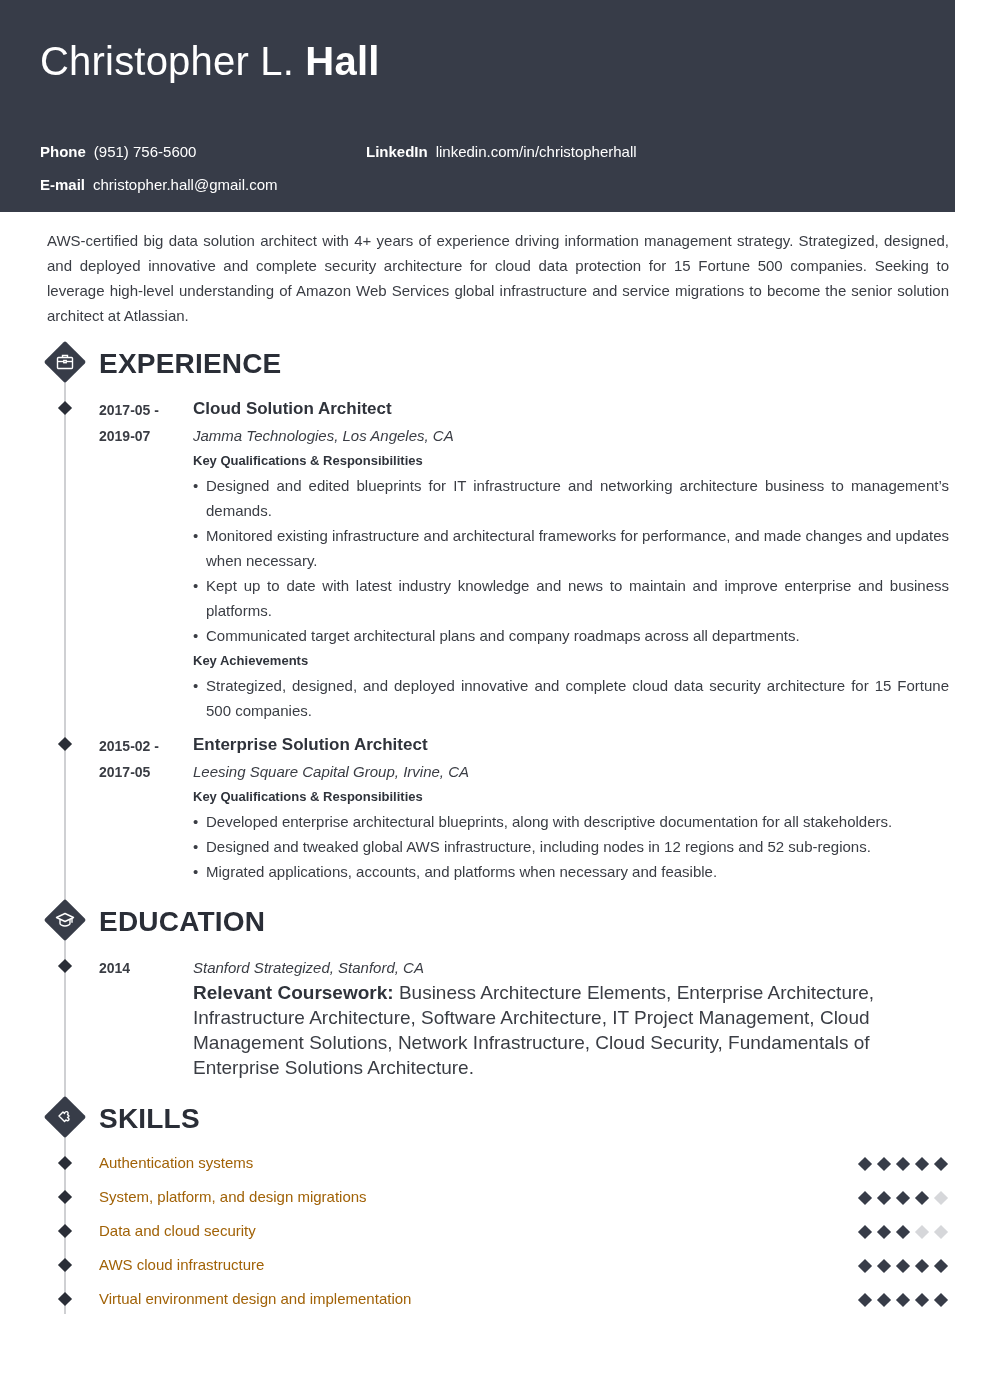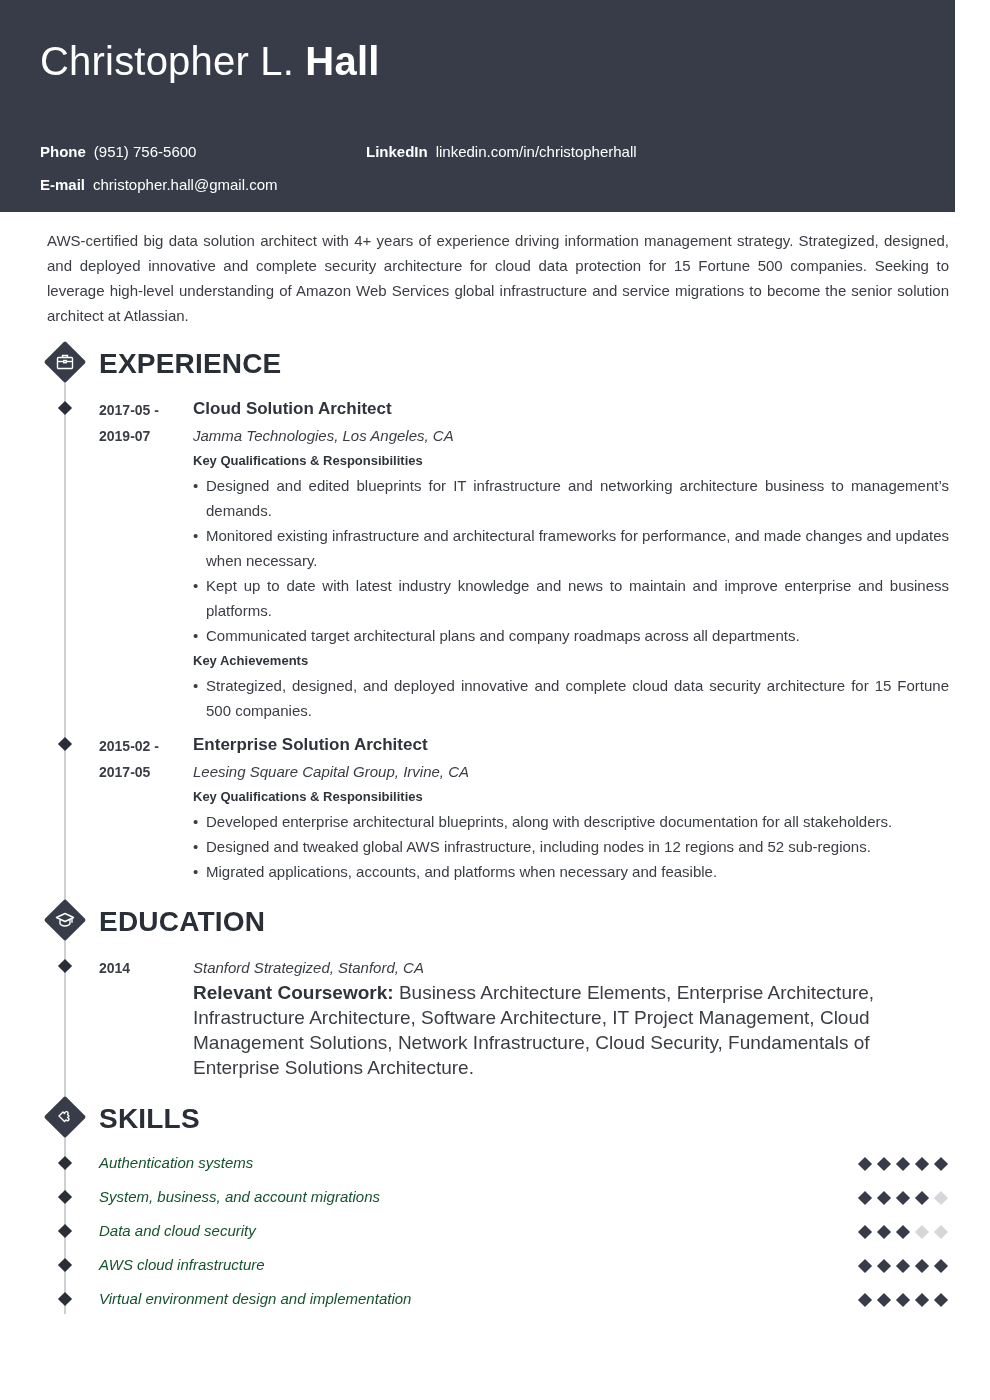--- a/index.html
+++ b/index.html
@@ -31,21 +31,21 @@
   .job { position: absolute; left: 193px; width: 756px; }
   .job-title { font-size: 17px; line-height: 24px; font-weight: bold; color: #2f333b; margin-bottom: 2px; }
   .company { font-size: 15px; line-height: 25px; font-style: italic; color: #3a3d44; }
   .sub-h { font-size: 13px; line-height: 25px; font-weight: bold; color: #2f333b; }
   ul.bul { list-style: none; }
   ul.bul li { position: relative; padding-left: 13px; font-size: 15px; line-height: 25px; text-align: justify; color: #3a3d44; }
   ul.bul li::before { content: "•"; position: absolute; left: 0; top: 0; }
   .course { font-size: 19px; line-height: 25px; color: #3a3d44; }
   .course b { color: #2f333b; }
 
-  .skill-label { position: absolute; left: 99px; font-size: 15px; line-height: 20px; color: #14532d; font-style: italic; }
+  .skill-label { position: absolute; left: 99px; font-size: 15px; line-height: 20px; color: #a16207; }
   .dots { position: absolute; left: 858px; height: 14px; width: 94px; }
   .dot { position: absolute; top: 2px; width: 10px; height: 10px; transform: rotate(45deg); }
   .dot.on { background: #373c48; }
   .dot.off { background: #d6d7da; }
 </style>
 </head>
 <body>
 
 <div class="header">
   <div class="name"><span>Christopher L.</span> <b>Hall</b></div>
@@ -137,21 +137,21 @@
   <div class="dots" style="top:1157px;">
       <div class="dot on" style="left: 2px;"></div>
       <div class="dot on" style="left: 21px;"></div>
       <div class="dot on" style="left: 40px;"></div>
       <div class="dot on" style="left: 59px;"></div>
       <div class="dot on" style="left: 78px;"></div>
     </div>
 </div>
 <div>
   <div class="node" style="top:1192px;"></div>
-  <div class="skill-label" style="top:1187px;">System, business, and account migrations</div>
+  <div class="skill-label" style="top:1187px;">System, platform, and design migrations</div>
   <div class="dots" style="top:1191px;">
       <div class="dot on" style="left: 2px;"></div>
       <div class="dot on" style="left: 21px;"></div>
       <div class="dot on" style="left: 40px;"></div>
       <div class="dot on" style="left: 59px;"></div>
       <div class="dot off" style="left: 78px;"></div>
     </div>
 </div>
 <div>
   <div class="node" style="top:1226px;"></div>

